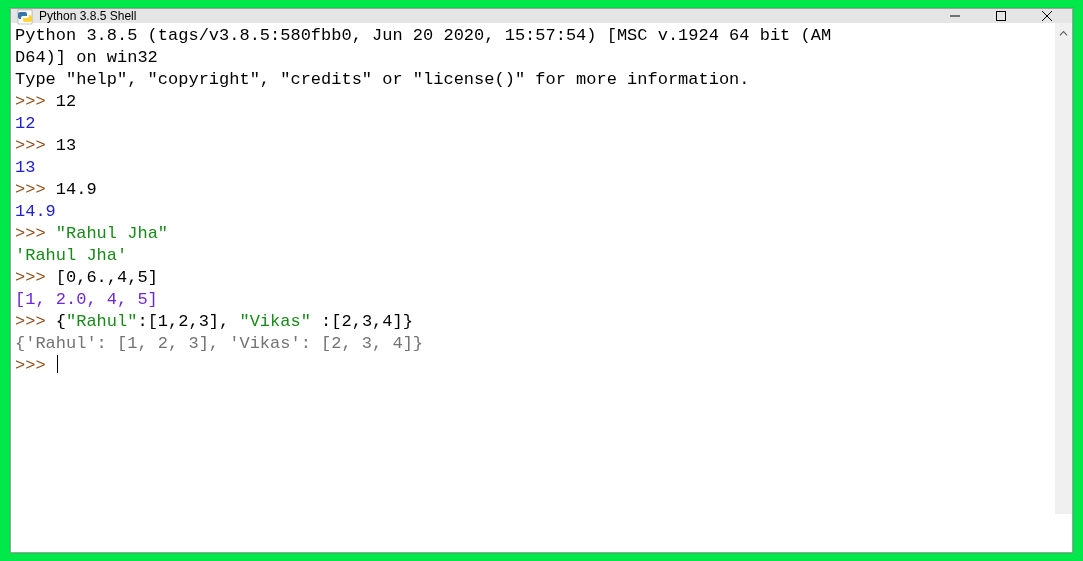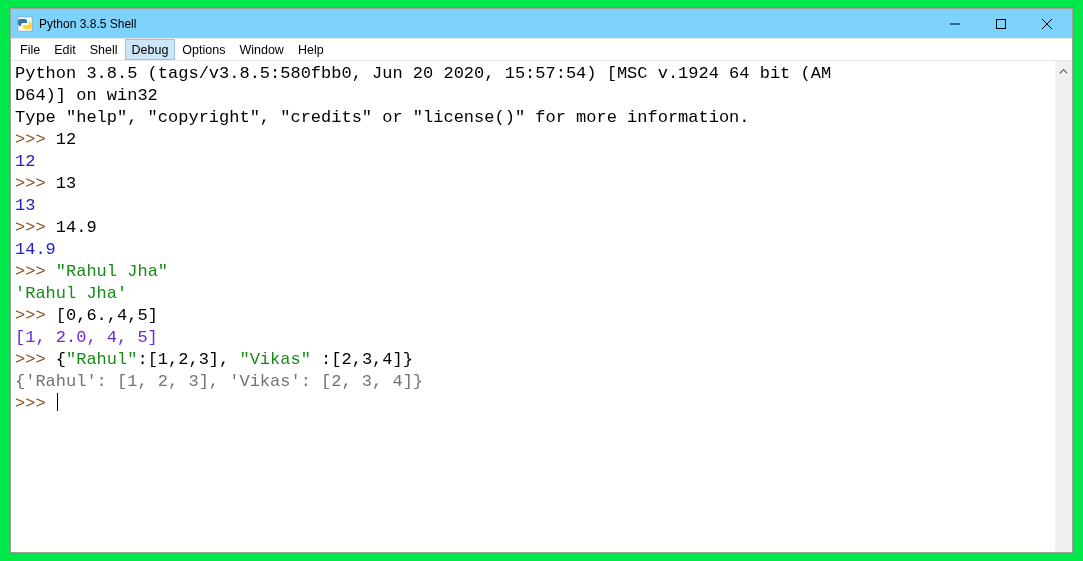--- a/index.html
+++ b/index.html
@@ -16,24 +16,23 @@
     position: absolute;
     left: 10px;
     top: 8px;
     width: 1063px;
     height: 545px;
     background: #fff;
     border: 1px solid #a0a0a0;
     box-shadow: 0 0 0 1px rgba(0,0,0,0.05);
   }
   .titlebar {
-    height: 30px;
-    background: #7dd3fc;
+    height: 14px;
+    background: #e5e5e5;
     display: flex;
-    align-items: center;
     padding: 0 2px 0 6px;
     border-bottom: 1px solid #e5e5e5;
   }
   .app-icon {
     width: 16px;
     height: 16px;
     margin-right: 6px;
     position: relative;
   }
   .app-icon svg { width:16px; height:16px; }
@@ -152,29 +151,20 @@
       </div>
       <div class="win-btn">
         <svg viewBox="0 0 10 10">
             <line x1="0" y1="0" x2="10" y2="10" stroke="#000" stroke-width="1"></line>
             <line x1="10" y1="0" x2="0" y2="10" stroke="#000" stroke-width="1"></line>
           </svg>
       </div>
     </div>
   </div>
 
-  <div class="menubar" id="menubar">
-      <div class="menu-item">File</div>
-      <div class="menu-item">Edit</div>
-      <div class="menu-item">Shell</div>
-      <div class="menu-item hover">Debug</div>
-      <div class="menu-item">Options</div>
-      <div class="menu-item">Window</div>
-      <div class="menu-item">Help</div>
-    </div>
 
   <div class="content-wrap">
     <div class="content" id="shell"><span>Python 3.8.5 (tags/v3.8.5:580fbb0, Jun 20 2020, 15:57:54) [MSC v.1924 64 bit (AM</span>
 <span>D64)] on win32</span>
 <span>Type "help", "copyright", "credits" or "license()" for more information.</span>
 <span class="prompt">&gt;&gt;&gt; </span><span>12</span>
 <span class="num-out">12</span>
 <span class="prompt">&gt;&gt;&gt; </span><span>13</span>
 <span class="num-out">13</span>
 <span class="prompt">&gt;&gt;&gt; </span><span>14.9</span>

